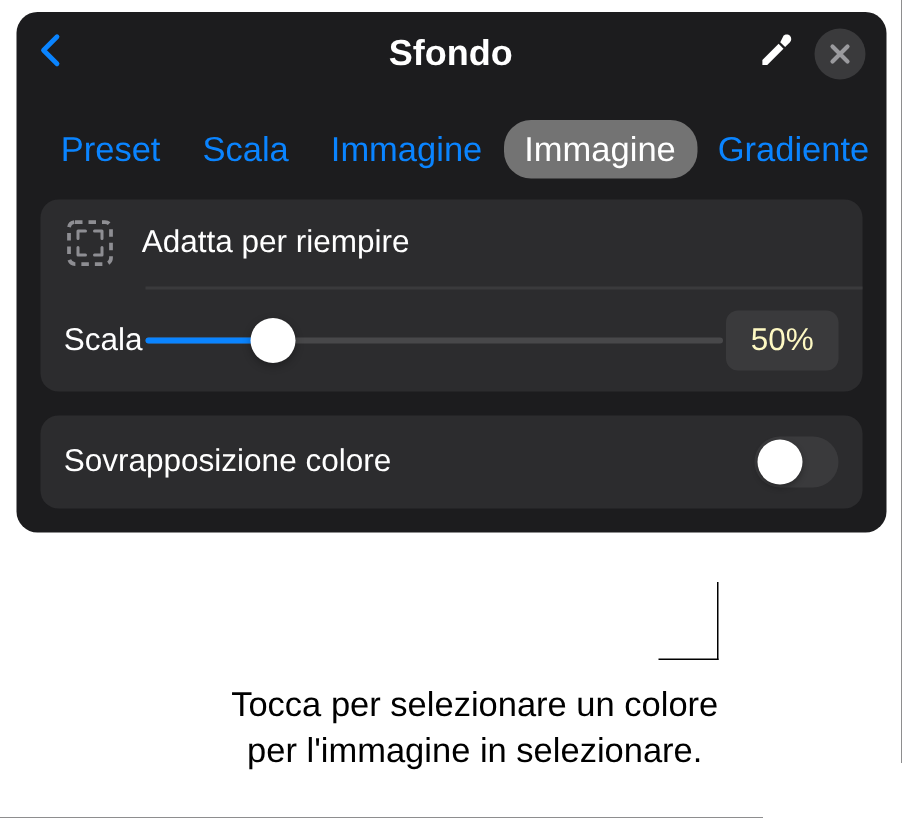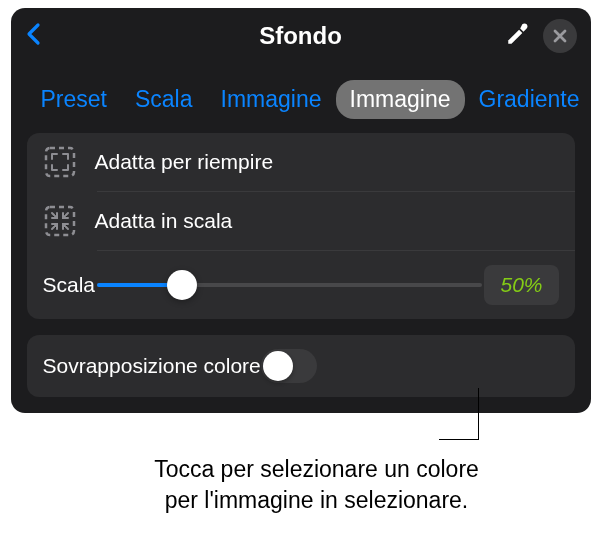--- a/index.html
+++ b/index.html
@@ -149,30 +149,30 @@
       background: #fff;
       border-radius: 50%;
       box-shadow: 0 2px 6px rgba(0,0,0,0.3);
     }
     .slider-value-box {
       background: #3a3a3c;
       border-radius: 8px;
       padding: 8px 16px;
     }
     .slider-value {
-      color: #84cc16;
-      font-size: 21px;
-      font-style: italic;
+      color: #fef9c3;
+      font-size: 21px;
     }
     .overlay-section {
       background: #2c2c2e;
       margin: 16px 16px 0;
       border-radius: 12px;
       display: flex;
       align-items: center;
+      justify-content: space-between;
       padding: 14px 16px;
     }
     .overlay-label {
       color: #fff;
       font-size: 21px;
     }
     .toggle {
       width: 56px;
       height: 34px;
       background: #3a3a3c;
@@ -254,29 +254,20 @@
     <div class="row">
       <div class="fit-icon">
         <svg width="34" height="34" viewBox="0 0 34 34">
           <rect x="3" y="3" width="28" height="28" rx="4" fill="none" stroke="#8e8e93" stroke-width="2.5" stroke-dasharray="5 4"></rect>
           <path d="M9 9 L14 9 M9 9 L9 14 M25 9 L20 9 M25 9 L25 14 M9 25 L14 25 M9 25 L9 20 M25 25 L20 25 M25 25 L25 20" stroke="#8e8e93" stroke-width="2" stroke-linecap="round"></path>
         </svg>
       </div>
       <span class="row-label">Adatta per riempire</span>
     </div>
     <div class="row-sep"></div>
-    <div class="row">
-      <div class="fit-icon">
-        <svg width="34" height="34" viewBox="0 0 34 34">
-          <rect x="3" y="3" width="28" height="28" rx="4" fill="none" stroke="#8e8e93" stroke-width="2.5" stroke-dasharray="5 4"></rect>
-          <path d="M14 14 L9 9 M14 9 L14 14 L9 14 M20 14 L25 9 M20 9 L20 14 L25 14 M14 20 L9 25 M9 20 L14 20 L14 25 M20 20 L25 25 M25 20 L20 20 L20 25" stroke="#8e8e93" stroke-width="2" stroke-linecap="round"></path>
-        </svg>
-      </div>
-      <span class="row-label">Adatta in scala</span>
-    </div>
     <div class="row-sep"></div>
     <div class="slider-row">
       <span class="slider-label">Scala</span>
       <div class="slider-track">
         <div class="slider-fill"></div>
         <div class="slider-thumb"></div>
       </div>
       <div class="slider-value-box">
         <span class="slider-value">50%</span>
       </div>

